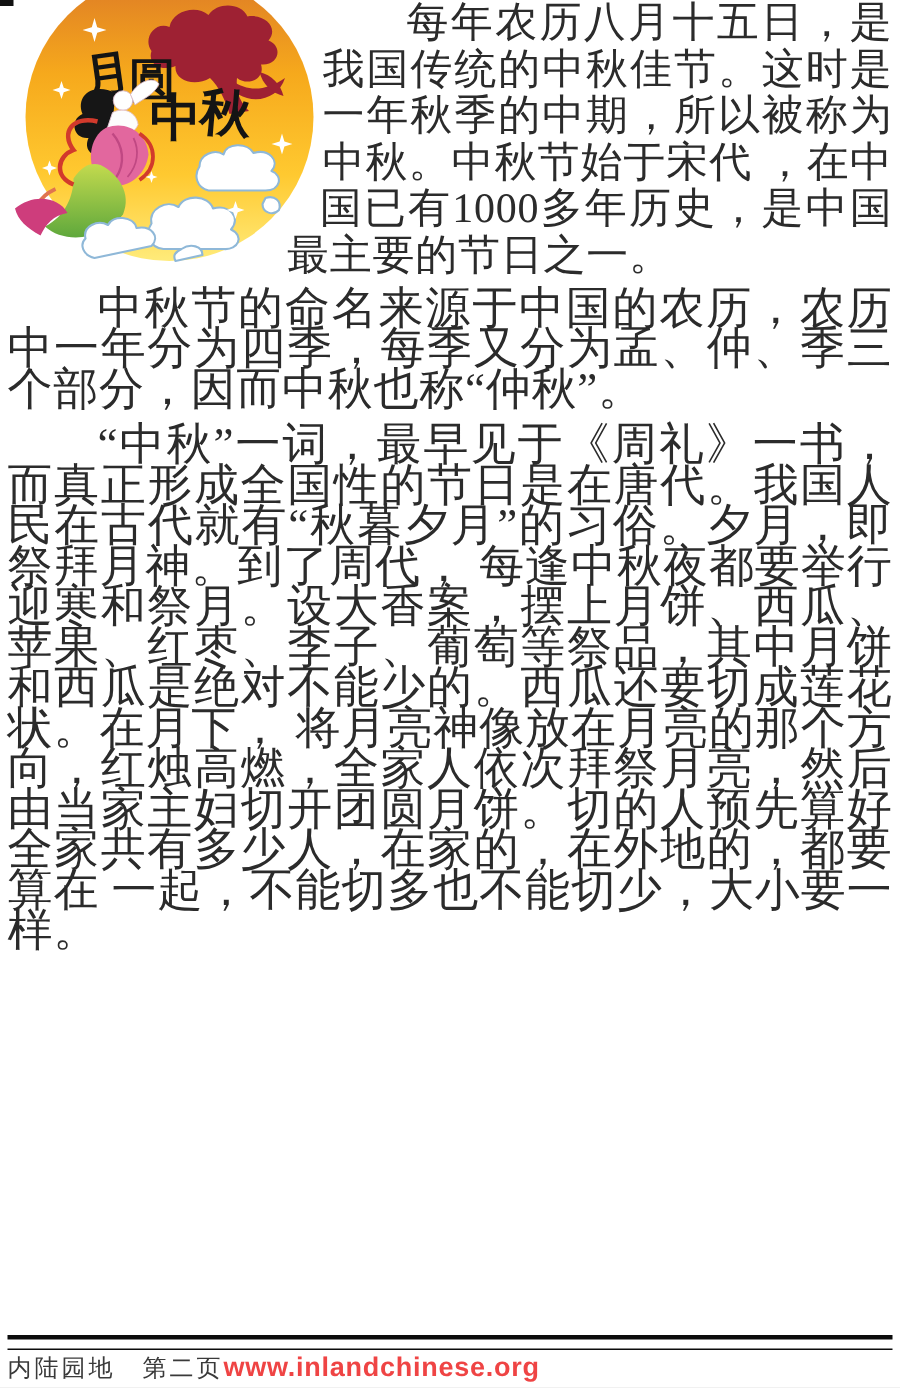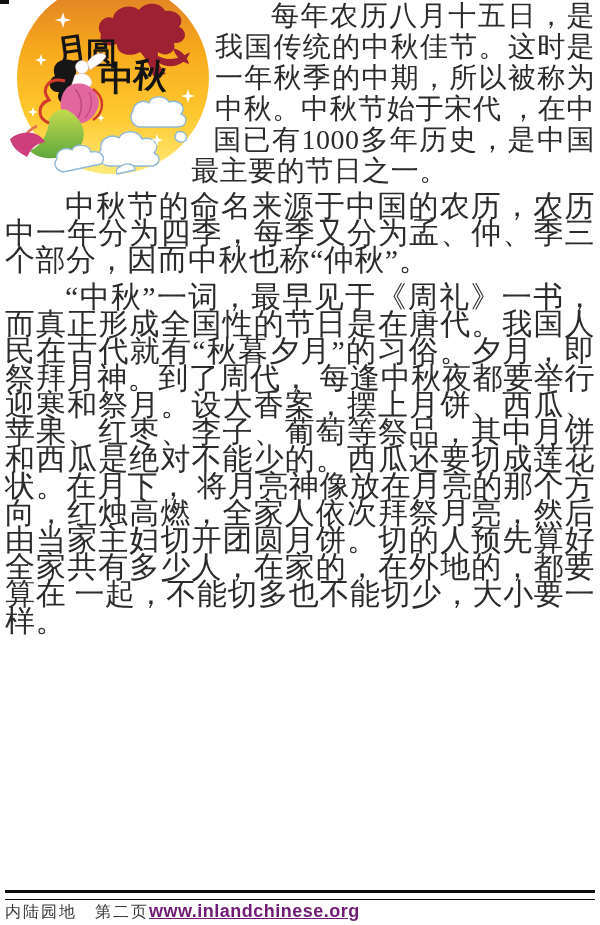--- a/index.html
+++ b/index.html
@@ -21,21 +21,21 @@
     letter-spacing:1px;white-space:nowrap;
   }
   p.para{margin:0;text-align:justify;text-justify:inter-ideograph;text-indent:2em;letter-spacing:.5px;}
   p.lead{font-size:28px;line-height:31px;}
   p.body-p{font-size:30px;line-height:27px;margin-top:10px;}
   p.body-p.first{clear:left;margin-top:6px;}
   footer{position:absolute;left:5px;right:5px;bottom:2px;}
   .footer-rule{height:6px;border-top:3px solid #0c0c0c;border-bottom:1px solid #0c0c0c;}
   .footer-row{display:flex;align-items:baseline;margin-top:1px;}
   .footer-left{font-size:16px;letter-spacing:2px;color:#3a3a3a;}
-  .footer-right{font:700 18px "Liberation Sans","DejaVu Sans",sans-serif;color:#701a75;letter-spacing:.5px;text-decoration:underline;}
+  .footer-right{font:700 18px "Liberation Sans","DejaVu Sans",sans-serif;color:#ef4444;letter-spacing:.5px;}
   .calli{font-family:"Liberation Serif","DejaVu Serif",serif;font-weight:900;fill:#141414;}
 </style>
 </head>
 <body>
 
 <div class="page">
   <div class="corner-mark"></div>
 
   <figure class="logo">
     <svg viewBox="0 0 206 176">

